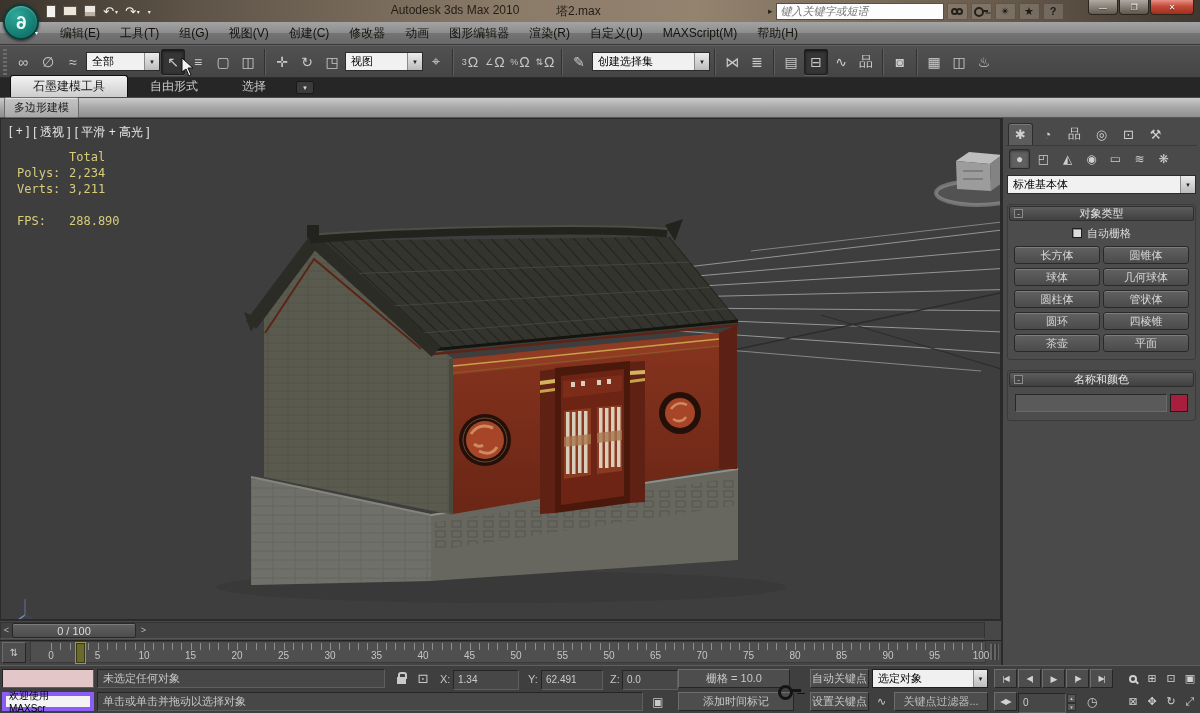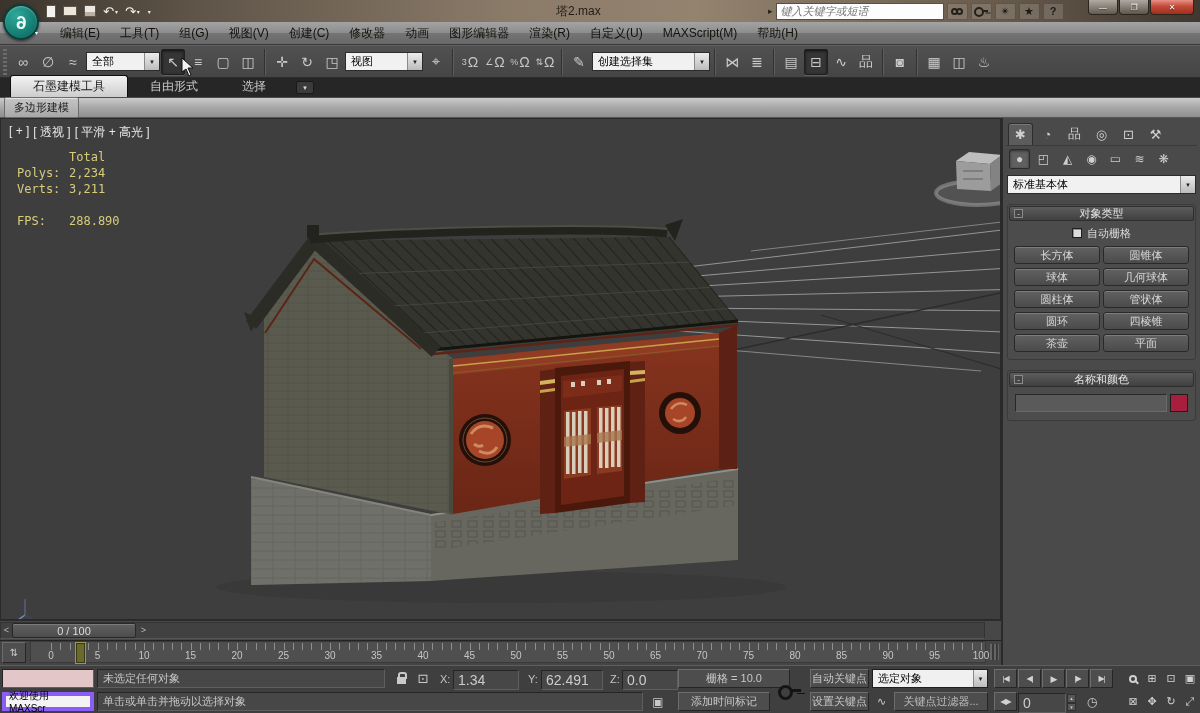--- a/index.html
+++ b/index.html
@@ -96,21 +96,21 @@
 .tb-handle{position:absolute;left:44px;top:0;width:11px;height:22px;background:#6a6a2e;border:1px solid #9a9a4c;box-shadow:inset 0 0 0 1px #3a3a12}
 .tb-end{position:absolute;right:2px;top:3px;width:9px;height:16px;background:repeating-linear-gradient(90deg,#666 0 2px,#3a3a3a 2px 4px)}
 
 
 .statusbar{height:48px;background:#3f3f3f;border-top:1px solid #5e5e5e;position:relative;font-size:11px;color:#c8c8c8}
 .sb{position:absolute;height:19px;display:flex;align-items:center}
 .sunken{background:#474747;border:1px solid;border-color:#252525 #5f5f5f #5f5f5f #252525;padding:0 5px}
 .raised{background:#4d4d4d;border:1px solid;border-color:#6d6d6d #262626 #262626 #6d6d6d;justify-content:center}
 .whitefld{background:#f4f4f4;color:#000;border:4px solid #8b5cf6;padding:0 3px;font-size:10px}
 .pinkfld{background:#e3c6c8;border:1px solid;border-color:#252525 #5f5f5f #5f5f5f #252525}
-.numfld{background:#474747;border:1px solid;border-color:#252525 #5f5f5f #5f5f5f #252525;color:#ccc;font-size:14px;height:17px;padding:9px 4px;font-family:inherit;width:100%}
+.numfld{background:#474747;border:1px solid;border-color:#252525 #5f5f5f #5f5f5f #252525;color:#ccc;font-size:10px;height:17px;padding:9px 4px;font-family:inherit;width:100%}
 .lbl{color:#c2c2c2}
 .pb{width:23px;font-size:8px;color:#d2d2d2;letter-spacing:-1px}
 .nv{width:18px;font-size:11px;color:#d2d2d2}
 .dd-white{background:#f0f0f0;color:#000;border:1px solid #1f1f1f;display:flex;align-items:center;font-size:11px}
 .dd-white .val{flex:1;padding:0 5px}
 .dd-white .arr{width:14px;align-self:stretch;background:linear-gradient(#ececec,#bcbcbc);border-left:1px solid #8a8a8a;font-size:6px;display:flex;align-items:center;justify-content:center;color:#222}
 .spin{display:flex;flex-direction:column;width:11px;height:17px;margin-left:1px}
 .spin span{flex:1;background:#565656;border:1px solid #303030;font-size:5px;line-height:6px;color:#ccc;text-align:center}
 .padlock{width:9px;height:7px;background:#c9c9c9;position:relative;margin-top:4px}
 .padlock::before{content:"";position:absolute;left:1px;top:-5px;width:5px;height:5px;border:2px solid #c9c9c9;border-bottom:none;border-radius:3px 3px 0 0}
@@ -146,20 +146,21 @@
           <span class="tiny-arr">▾</span>
         </span>
       <span class="qbtn">
           <span>↷</span>
           <span class="tiny-arr">▾</span>
         </span>
       <span class="qbtn">
           <span class="tiny-arr">▾</span>
         </span>
     </div>
+    <div class="title-text">Autodesk 3ds Max 2010</div>
     <div class="file-text">塔2.max</div>
     <div class="search">
       <span class="collapse">▸</span>
       <input placeholder="键入关键字或短语" style="">
       <span class="sbtn-glass">
           <span class="binoc">
             <i></i>
             <i></i>
           </span>
         </span>
@@ -653,21 +654,21 @@
         <input class="numfld" value="62.491" style="">
       </div>
     <span class="sb lbl" style="left:610px;top:3px">Z:</span>
     <div class="sb" style="left:622px;top:4px;width:56px">
         <input class="numfld" value="0.0" style="">
       </div>
     <div class="sb" style="left:648px;top:26px;width:20px;justify-content:center;font-size:12px">
         <span>▣</span>
       </div>
     <div class="sb raised" style="left:678px;top:3px;width:112px">栅格 = 10.0</div>
-    <div class="sb raised" style="left:678px;top:26px;width:92px">添加时间标记</div>
+    <div class="sb raised" style="left:678px;top:26px;width:116px">添加时间标记</div>
     <div class="sb" style="left:774px;top:3px;width:32px;height:42px;justify-content:center">
         <span class="keyshape"></span>
       </div>
     <div class="sb raised" style="left:810px;top:3px;width:59px">自动关键点</div>
     <div class="sb raised" style="left:810px;top:26px;width:59px">设置关键点</div>
     <div class="sb dd-white" style="left:872px;top:3px;width:116px">
         <span class="val">选定对象</span>
         <span class="arr">▼</span>
       </div>
     <div class="sb" style="left:872px;top:26px;width:19px;justify-content:center">

